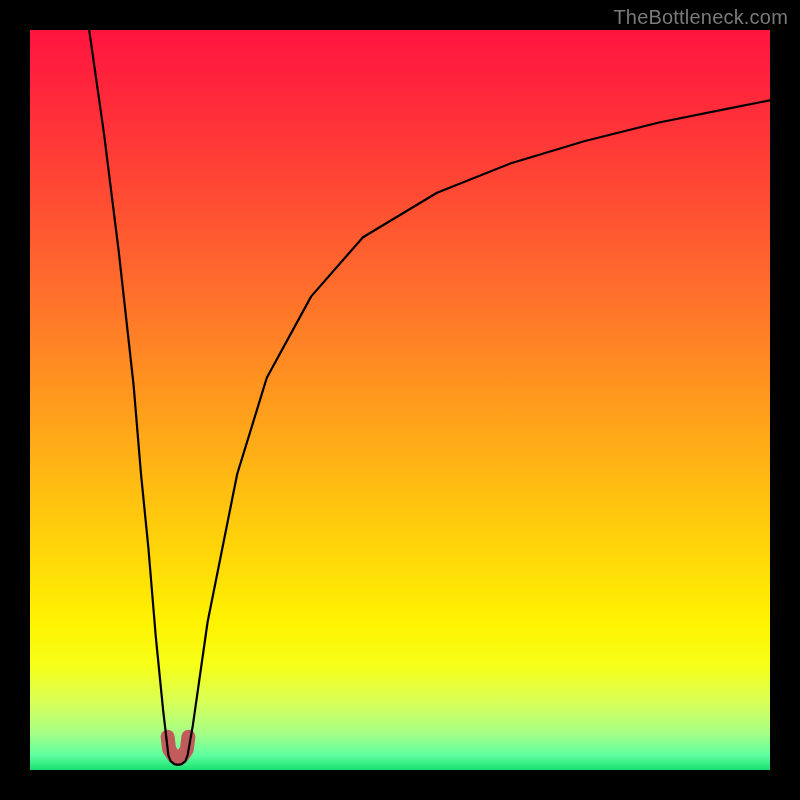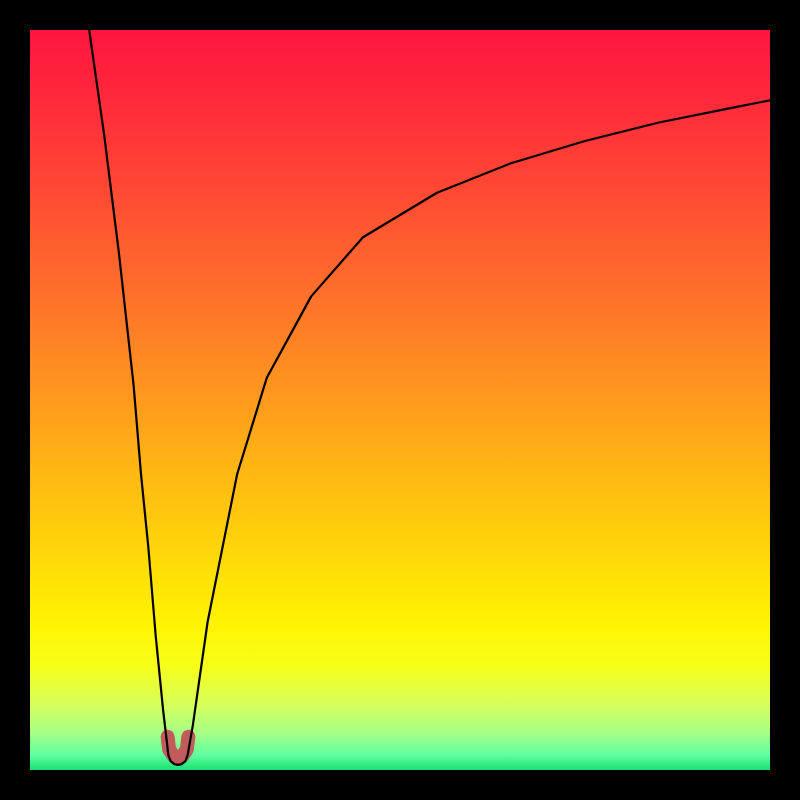--- a/index.html
+++ b/index.html
@@ -69,13 +69,14 @@
             <stop offset="100.00%" stop-color="#19e070"></stop>
           </linearGradient>
       </defs>
       <rect x="0" y="0" width="740" height="740" fill="url(#bg)"></rect>
     </svg>
     <svg class="curve" viewBox="0 0 740 740" preserveAspectRatio="none">
       <path id="valley-mark" fill="none" stroke="#c25b5b" stroke-width="14" stroke-linecap="round" stroke-linejoin="round" d="M 137.64 706.70 L 139.12 719.28 L 143.56 725.94 L 148.00 728.16 L 152.44 725.94 L 156.88 719.28 L 158.36 706.70 "></path>
       <path id="main-curve" fill="none" stroke="#000" stroke-width="2.2" stroke-linejoin="round" stroke-linecap="round" d="M 59.20 0.00 L 74.00 103.60 L 88.80 222.00 L 103.60 355.20 L 111.00 444.00 L 118.40 518.00 L 125.80 606.80 L 133.20 680.80 L 138.38 725.20 L 138.38 725.20 L 140.60 731.12 L 144.30 734.08 L 148.00 734.82 L 151.70 734.08 L 155.40 731.12 L 157.62 725.20 L 157.62 725.20 L 162.80 695.60 L 177.60 592.00 L 207.20 444.00 L 236.80 347.80 L 281.20 266.40 L 333.00 207.20 L 407.00 162.80 L 481.00 133.20 L 555.00 111.00 L 629.00 92.50 L 703.00 77.70 L 740.00 70.30 "></path>
     </svg>
   </div>
+  <div class="watermark">TheBottleneck.com</div>
 </div>
 
 </body></html>

